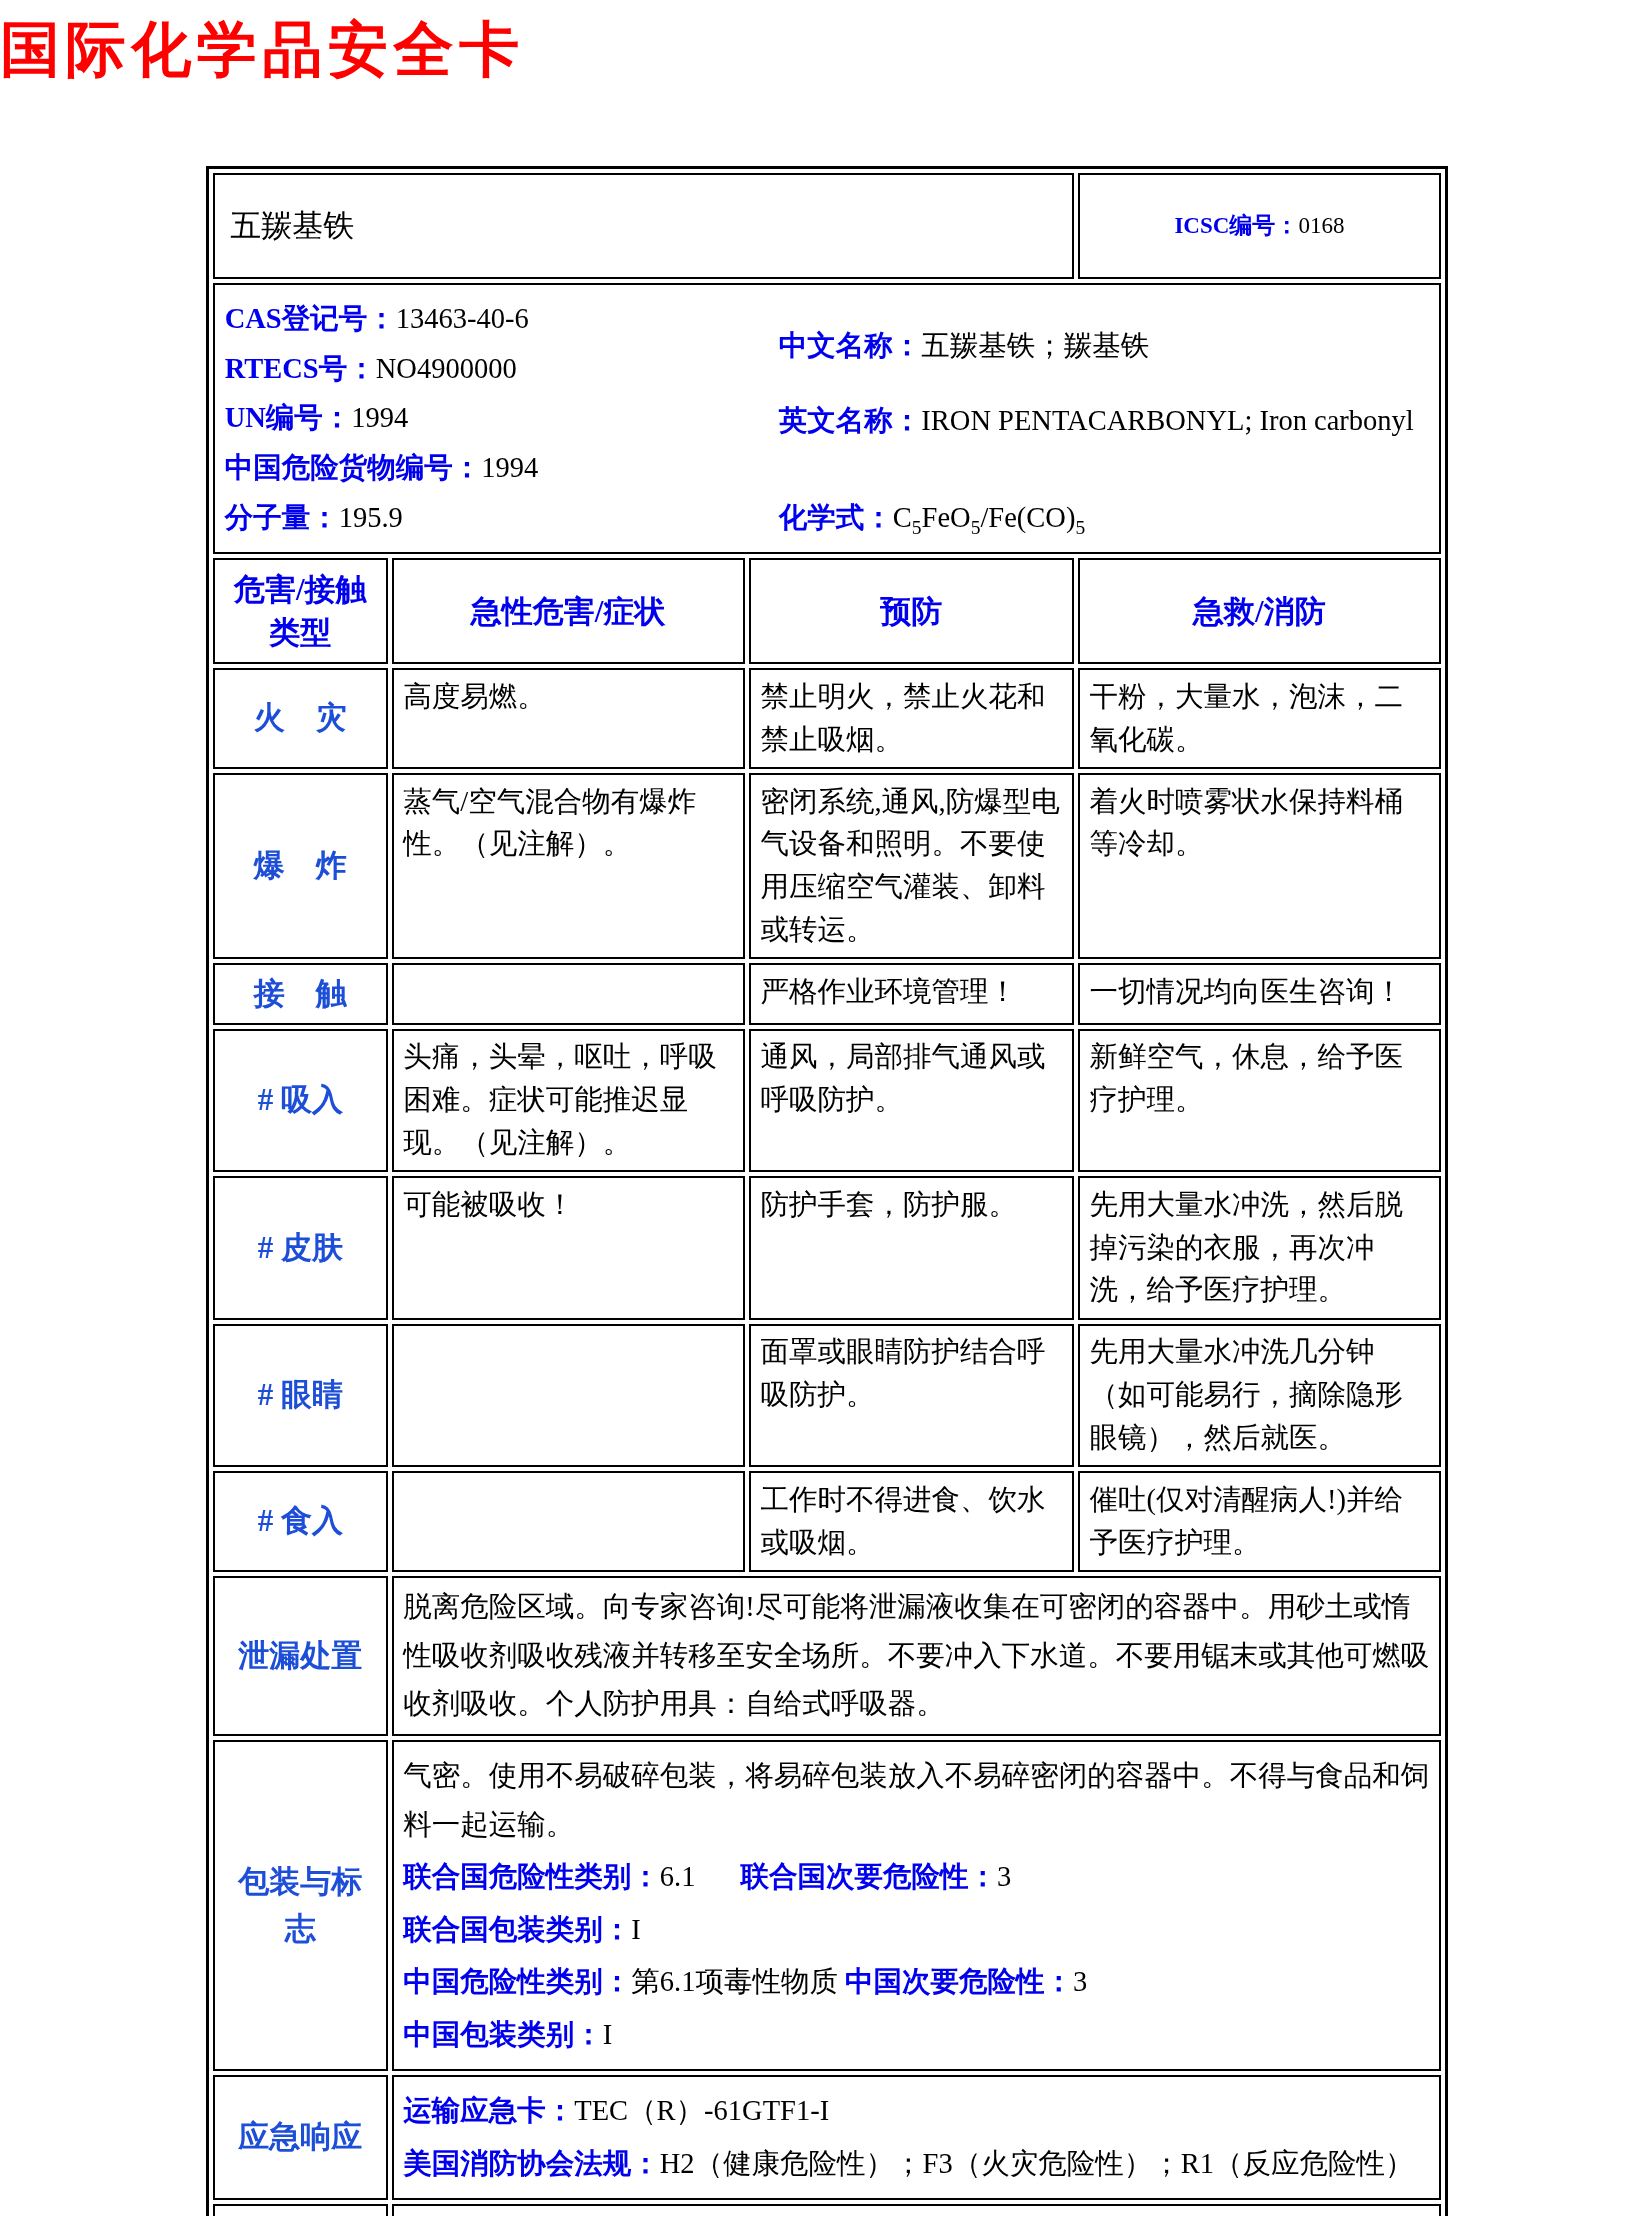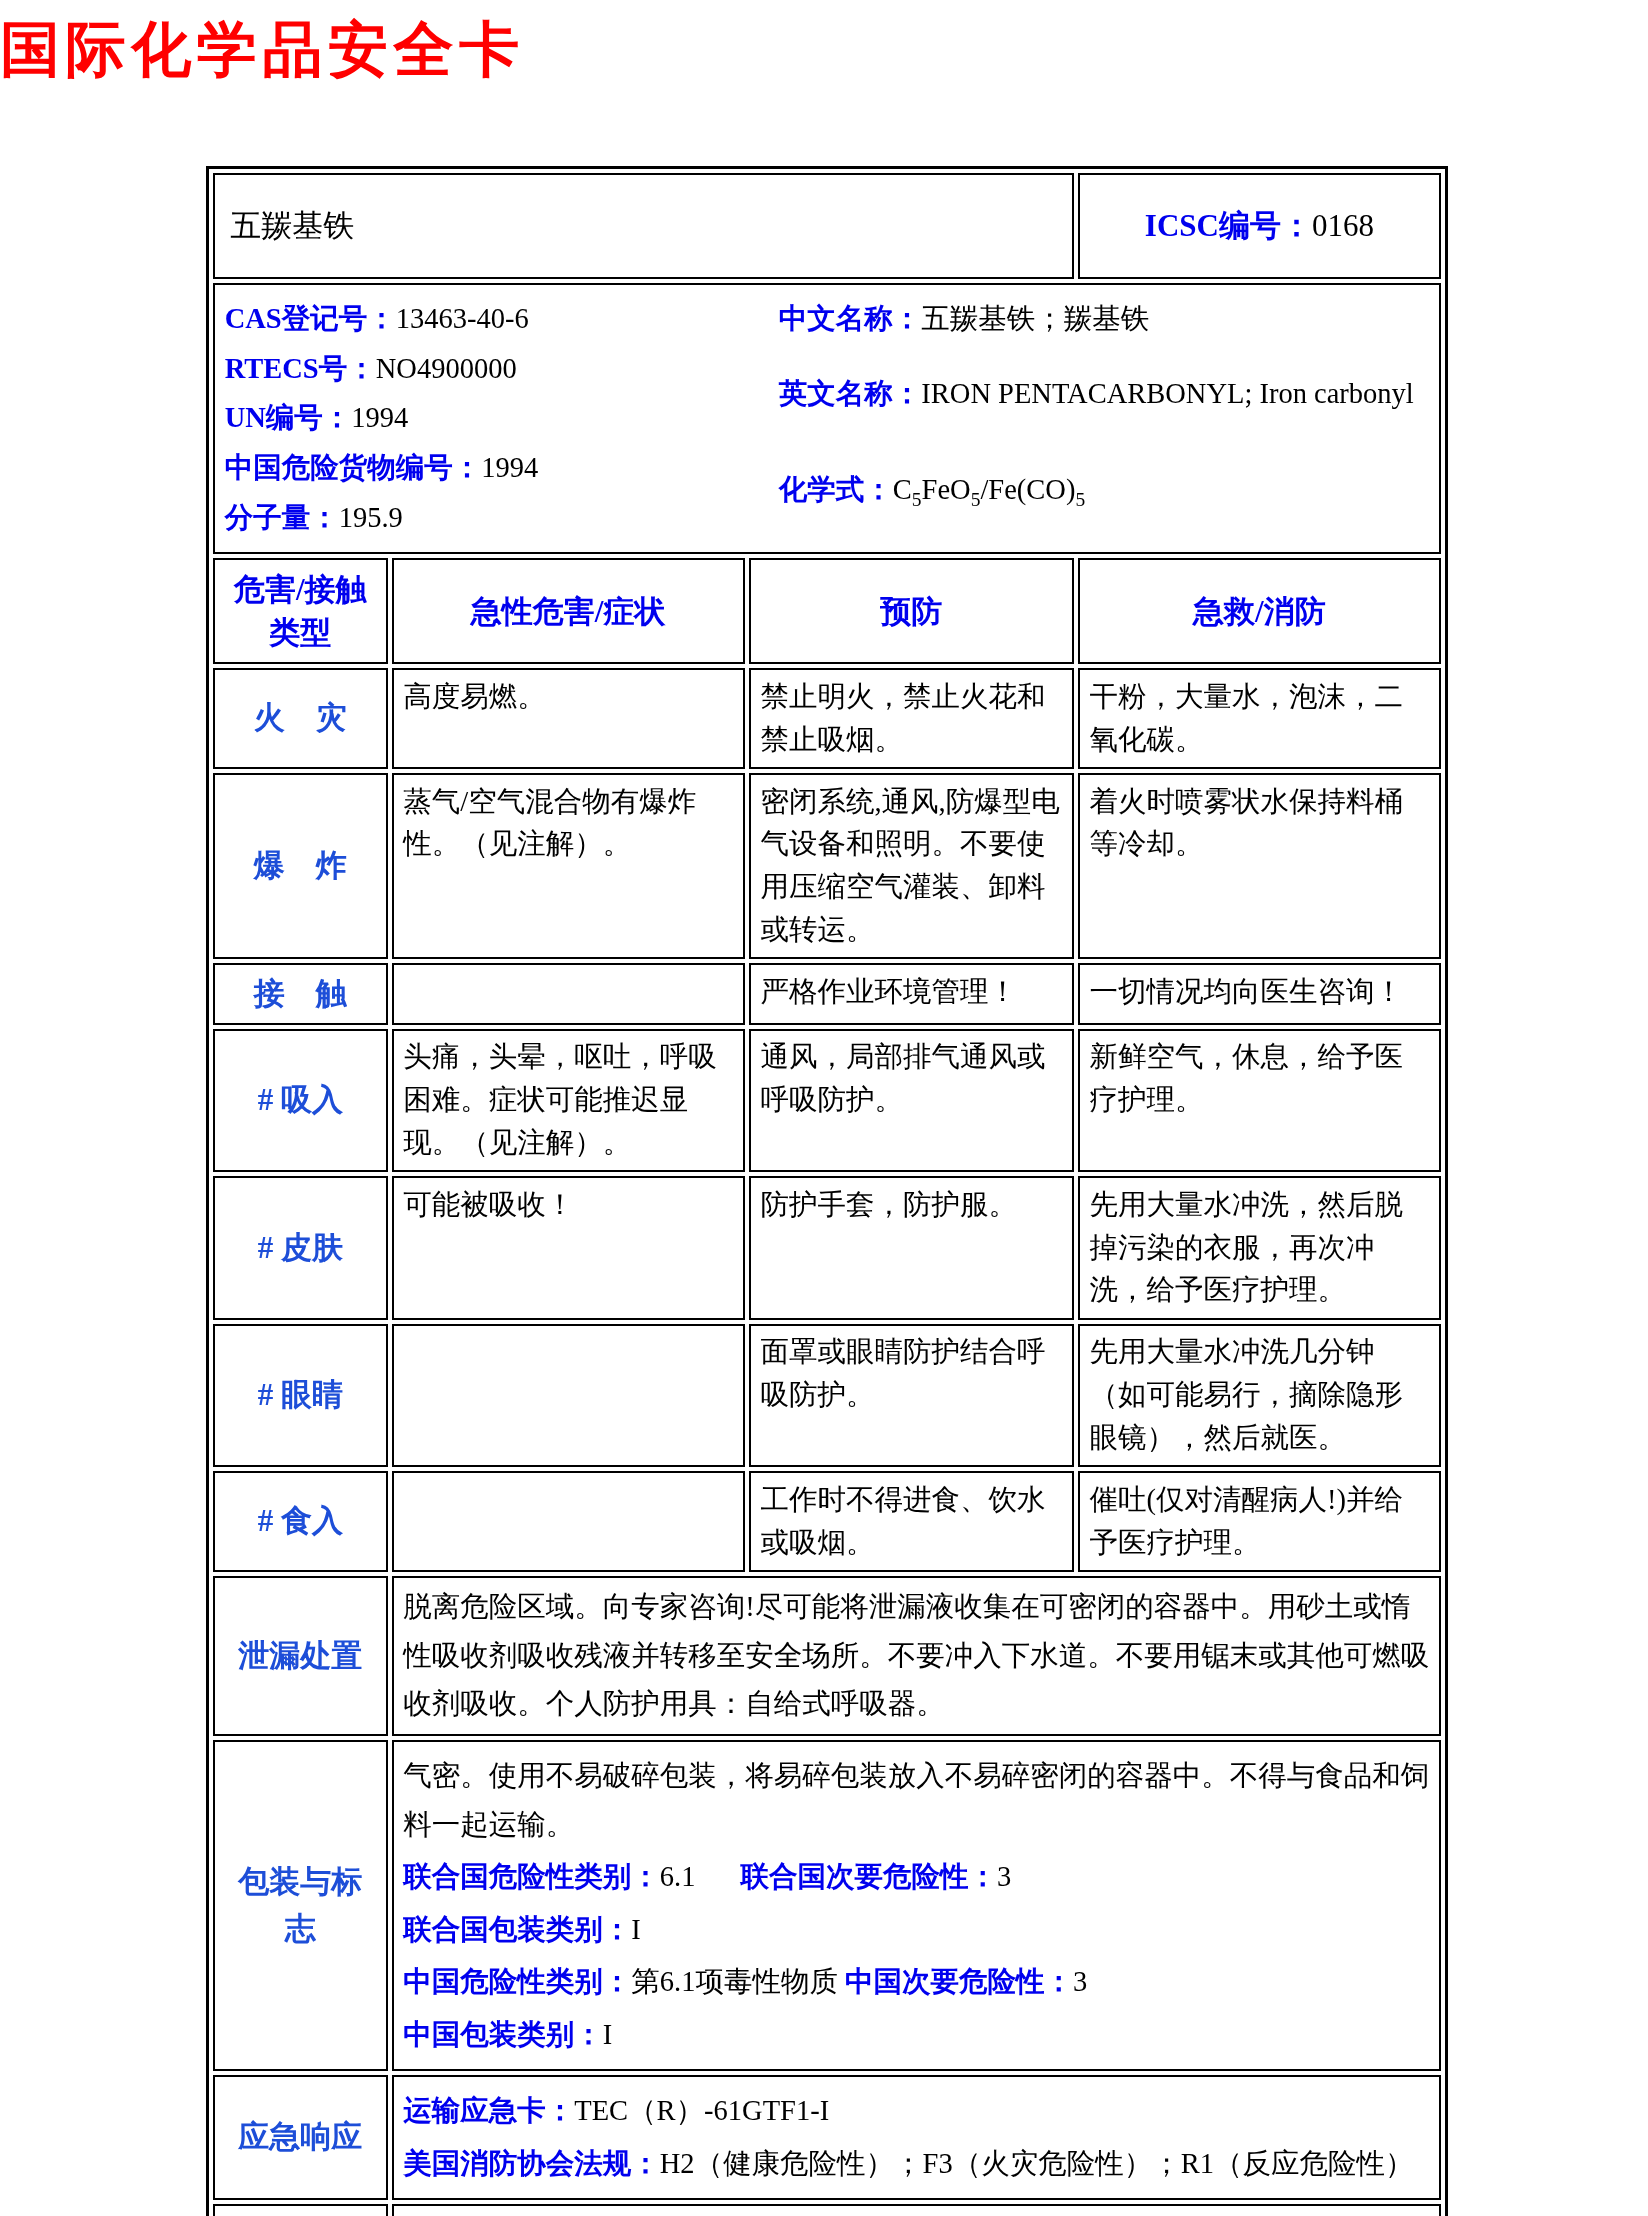--- a/index.html
+++ b/index.html
@@ -30,23 +30,23 @@
     padding:5.6px 9.7px;
     vertical-align:top;
     font-size:28.5px;
     line-height:1.5;
     background:#ffffff;
     word-break:break-word;
   }
   .lbl{color:#0000ee;font-weight:bold;}
   .val{color:#000000;font-weight:normal;}
   td.substance{vertical-align:middle;font-size:31px;padding-left:15.3px;}
-  td.icsc{vertical-align:middle;text-align:center;font-size:31px;}
+  td.icsc{vertical-align:middle;text-align:center;font-size:23px;}
   td.infocell{height:202px;}
-  .inforow{display:flex;}
+  .inforow{display:flex;align-items:flex-end;}
   .infocol-left{width:46%;}
   .infocol-right{width:54%;}
   .infoline{margin:7px 0;}
   .gap-en{margin-top:32px;}
   .gap-formula{margin-top:54px;}
   sub.fsub{font-size:19.5px;line-height:0;}
   td.th{
     vertical-align:middle;text-align:center;
     color:#0000ee;font-weight:bold;font-size:31px;
     height:91px;line-height:1.4;

